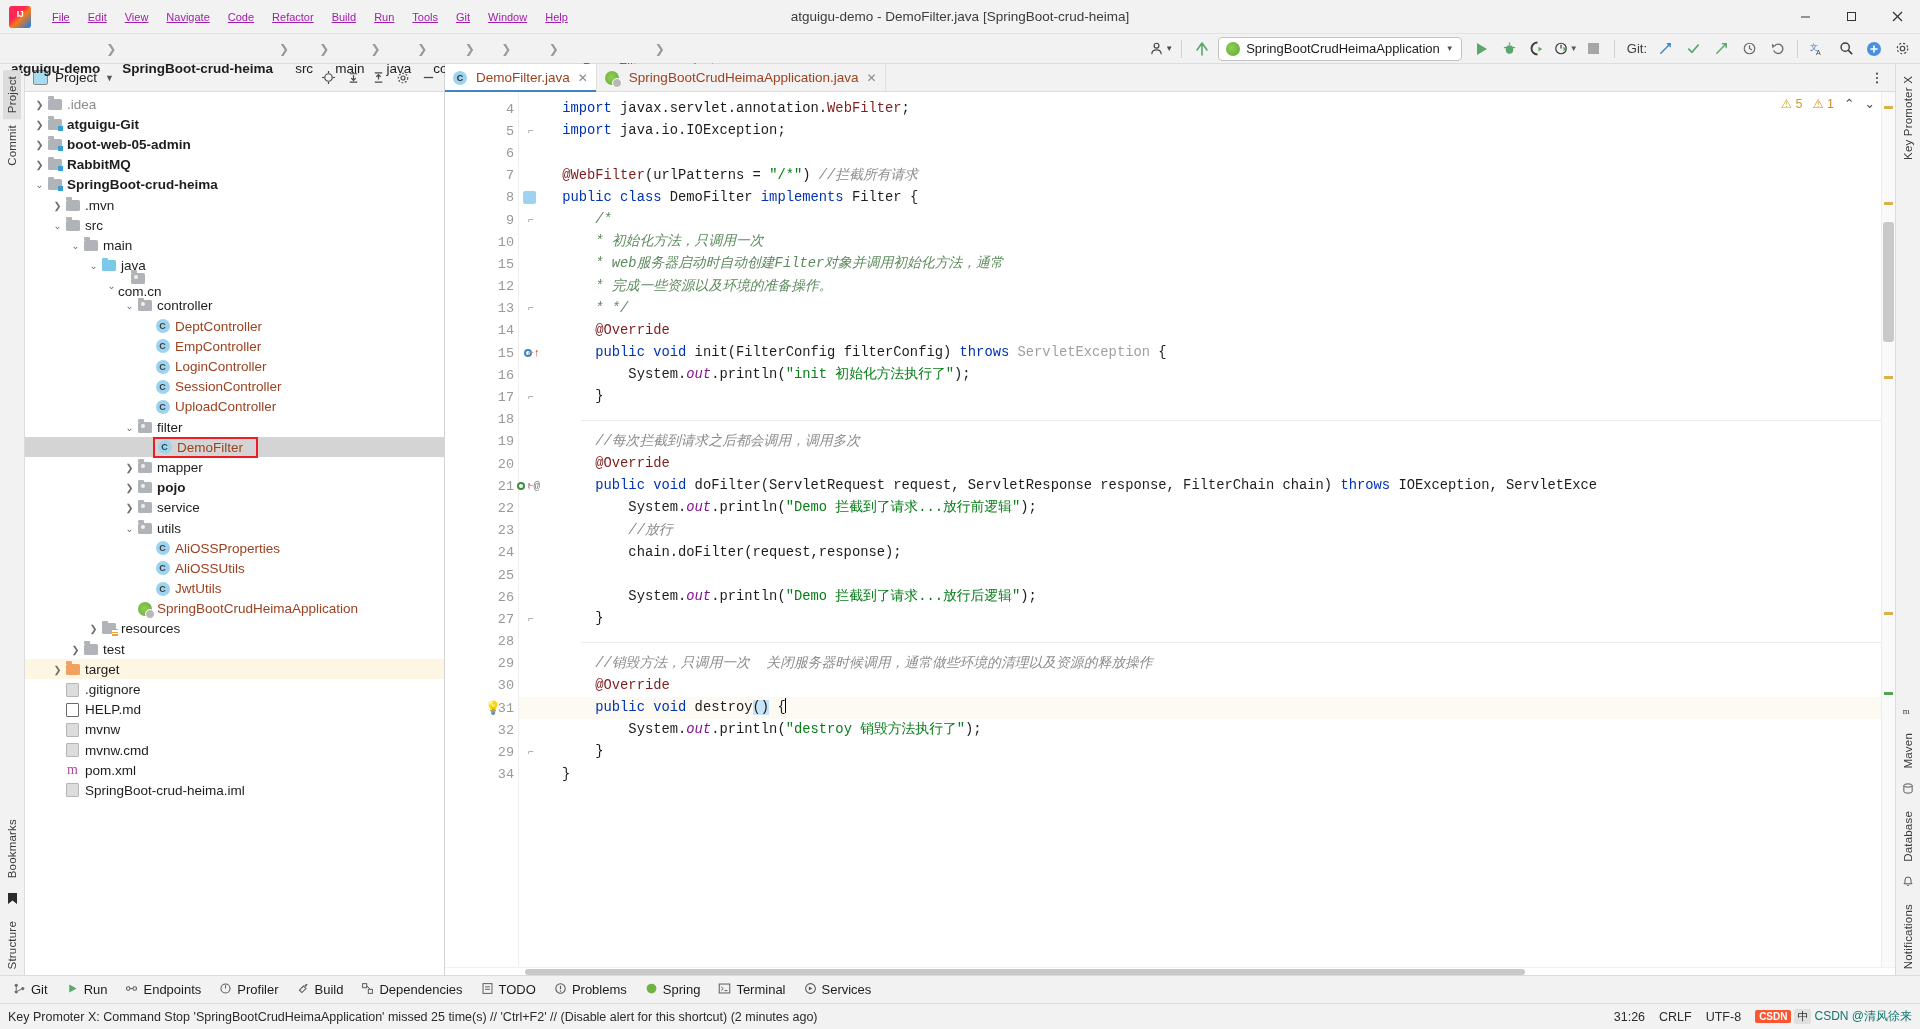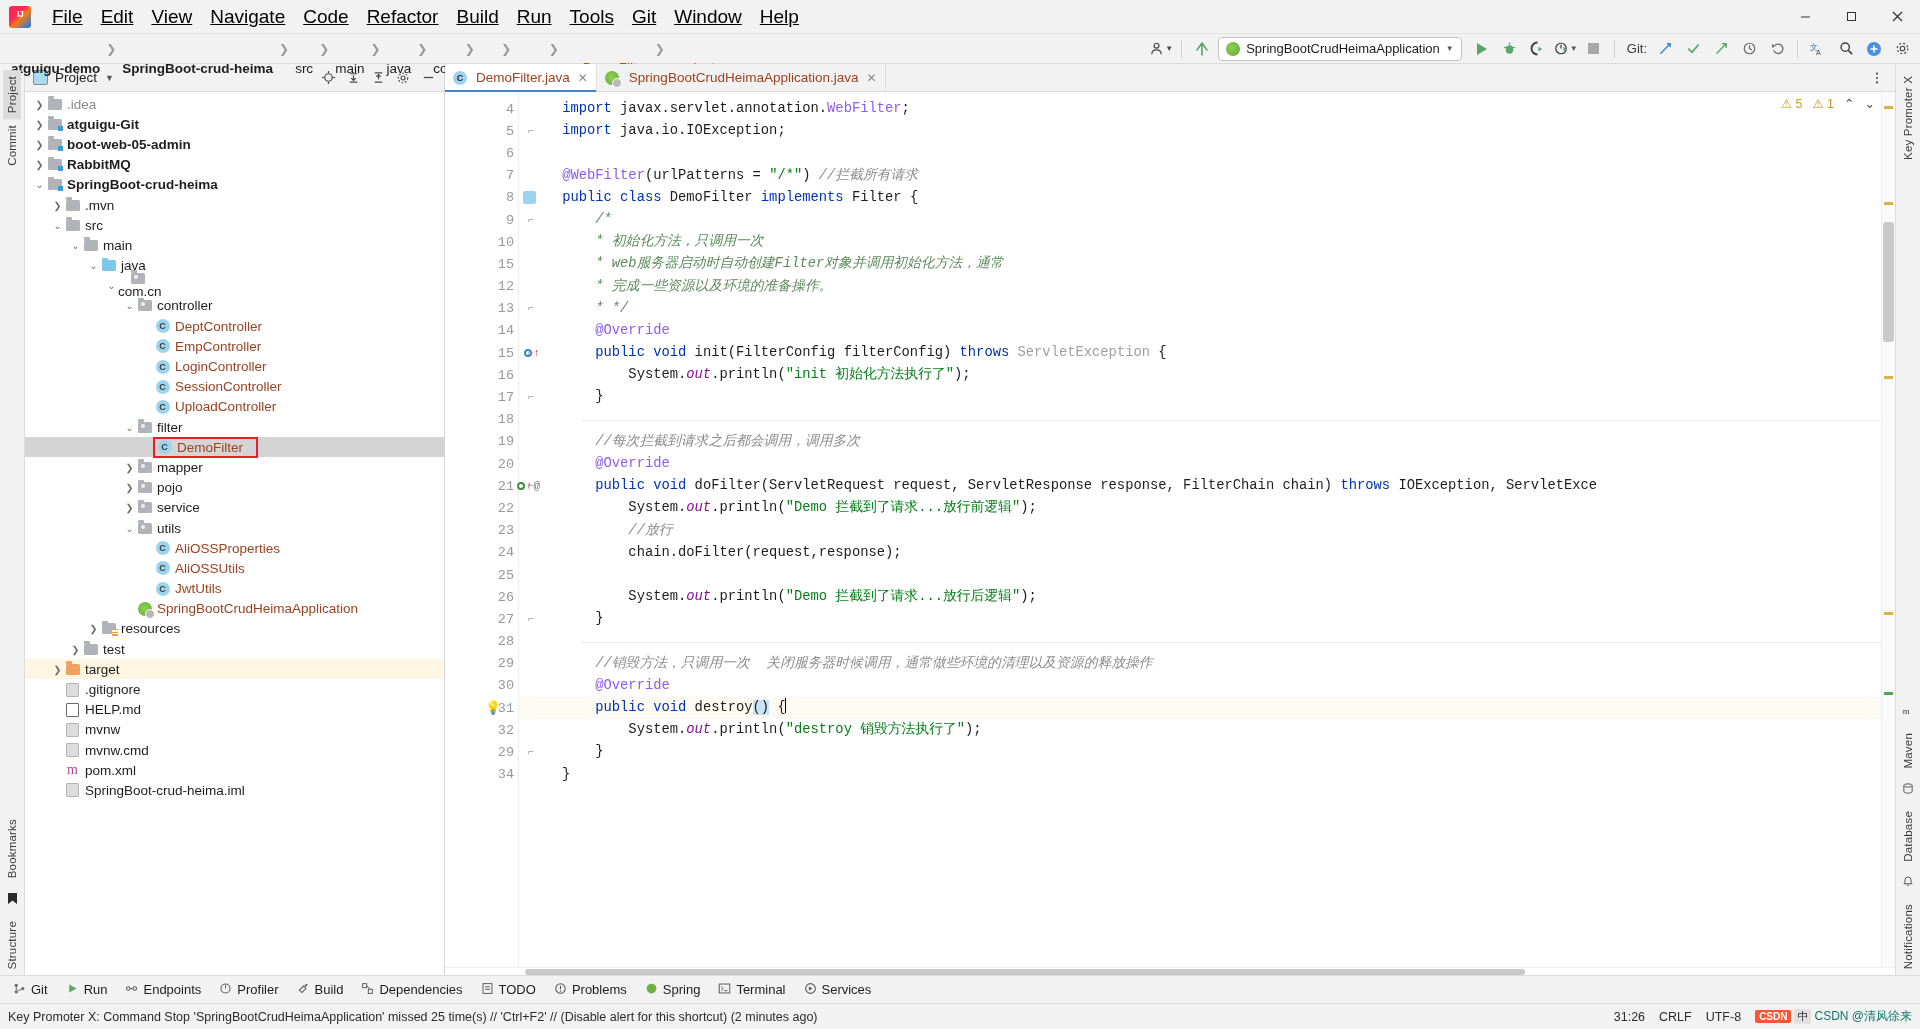--- a/index.html
+++ b/index.html
@@ -27,21 +27,21 @@
     background: linear-gradient(135deg, #fe2857 0%, #fe2857 38%, #f97a12 55%, #087cfa 100%);
     position: relative; flex: none;
   }
   .ij-logo::after {
     content: "IJ"; position:absolute; left:0; right:0; top:3px;
     font-size:9px; font-weight:bold; color:#fff; text-align:center;
     letter-spacing:-0.5px;
   }
   .menubar { display: flex; align-items: center; gap: 0px; }
   .menu-item {
-    padding: 4px 9px; font-size: 19px; color: #000000; cursor: default;
+    padding: 4px 9px; font-size: 11px; color: #a21caf; cursor: default;
     white-space: nowrap;
   }
   .menu-item .u { text-decoration: underline; }
   .win-title {
     position: absolute; left: 0; right: 0; text-align: center;
     font-size: 13.5px; color: #3c3c3c; pointer-events: none;
   }
   .win-controls { margin-left: auto; display: flex; align-items: center; height:100%; z-index:2;}
   .win-btn { width: 46px; height: 34px; display:flex; align-items:center; justify-content:center; color:#333; }
 
@@ -199,21 +199,21 @@
   .fold { position:absolute; color:#9a9a9a; font-size:10px; }
 
   .code {
     flex:1; position:relative; overflow:hidden;
     font-family:"Liberation Mono", monospace; font-size:13.8px;
     padding-top:6px; line-height:22.2px; white-space:pre;
   }
   .cline { height:22.2px; line-height:22.2px; padding-left:10px; white-space:pre; }
   .cline.cur { background:#fcfaf2; }
   .kw { color:#0033b3; font-weight:normal; }
-  .ann { color:#8b5cf6; }
+  .ann { color:#7f1d1d; }
   .str { color:#067d17; }
   .cmt { color:#8c8c8c; font-style:italic; }
   .jdoc { color:#5c8a5c; font-style:italic; }
   .gray { color:#a0a0a0; }
   .fld { color:#871094; font-style:italic; }
   .sel-tok { background:#c7e3f5; }
   .caret-bar { display:inline-block; width:1px; height:15px; background:#000; vertical-align:-2px; margin:0 -0.5px;}
   .sep-line { position:absolute; left:62px; right:0; height:1px; background:#ebebeb; }
 
   
@@ -274,20 +274,21 @@
       <div class="menu-item"><span class="u">Navigate</span></div>
       <div class="menu-item"><span class="u">Code</span></div>
       <div class="menu-item"><span class="u">Refactor</span></div>
       <div class="menu-item"><span class="u">Build</span></div>
       <div class="menu-item"><span class="u">Run</span></div>
       <div class="menu-item"><span class="u">Tools</span></div>
       <div class="menu-item"><span class="u">Git</span></div>
       <div class="menu-item"><span class="u">Window</span></div>
       <div class="menu-item"><span class="u">Help</span></div>
     </div>
+    <div class="win-title">atguigu-demo - DemoFilter.java [SpringBoot-crud-heima]</div>
     <div class="win-controls">
       <div class="win-btn">
         <svg width="11" height="11" viewBox="0 0 11 11">
             <line x1="1" y1="6" x2="10" y2="6" stroke="#333" stroke-width="1"></line>
           </svg>
       </div>
       <div class="win-btn">
         <svg width="11" height="11" viewBox="0 0 11 11">
             <rect x="1.5" y="1.5" width="8" height="8" fill="none" stroke="#333" stroke-width="1"></rect>
           </svg>
@@ -644,21 +645,21 @@
             <span class="arrow">❯</span>
             <span style="display: flex; align-items: center;">
               <span class="nicon">
                 <span class="fldr pkg"></span>
               </span>
               <span class="nlabel">mapper</span>
             </span>
           </div>
           <div class="node" style="padding-left: 98px;">
             <span class="arrow">❯</span>
-            <span style="display: flex; align-items: center;">
+            <span style="display: flex; align-items: center; font-weight: bold;">
               <span class="nicon">
                 <span class="fldr pkg"></span>
               </span>
               <span class="nlabel">pojo</span>
             </span>
           </div>
           <div class="node" style="padding-left: 98px;">
             <span class="arrow">❯</span>
             <span style="display: flex; align-items: center;">
               <span class="nicon">

